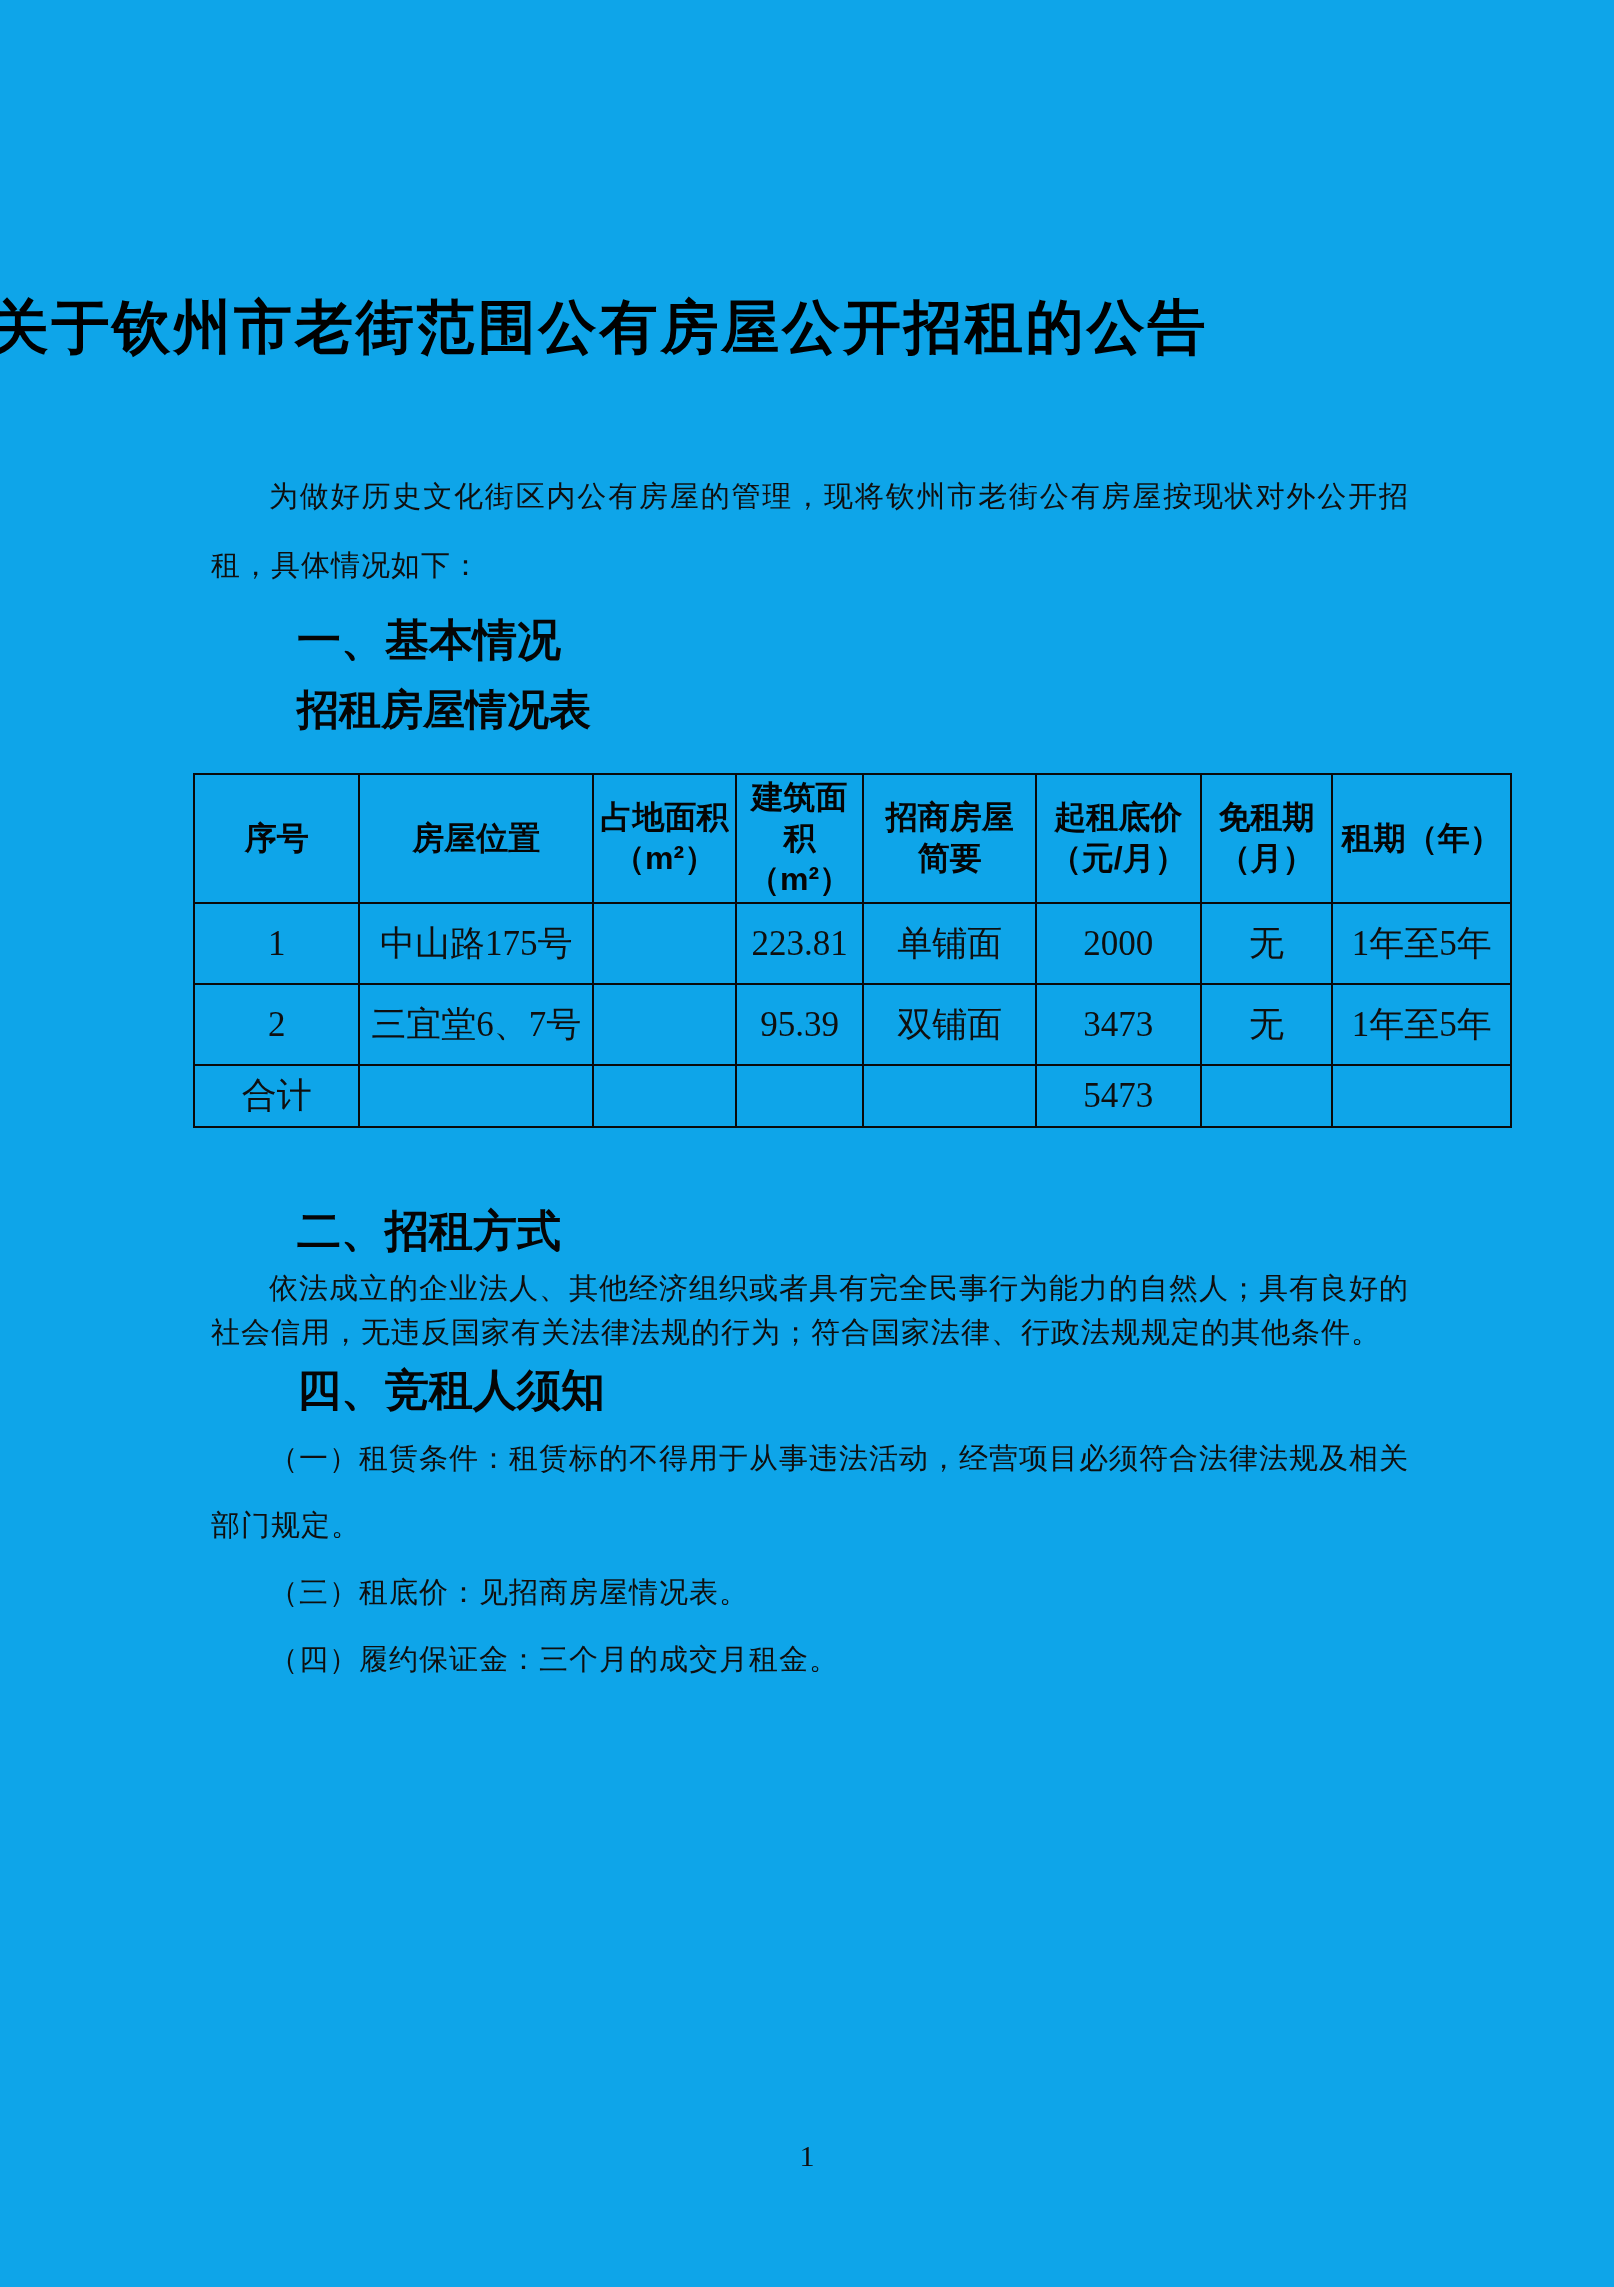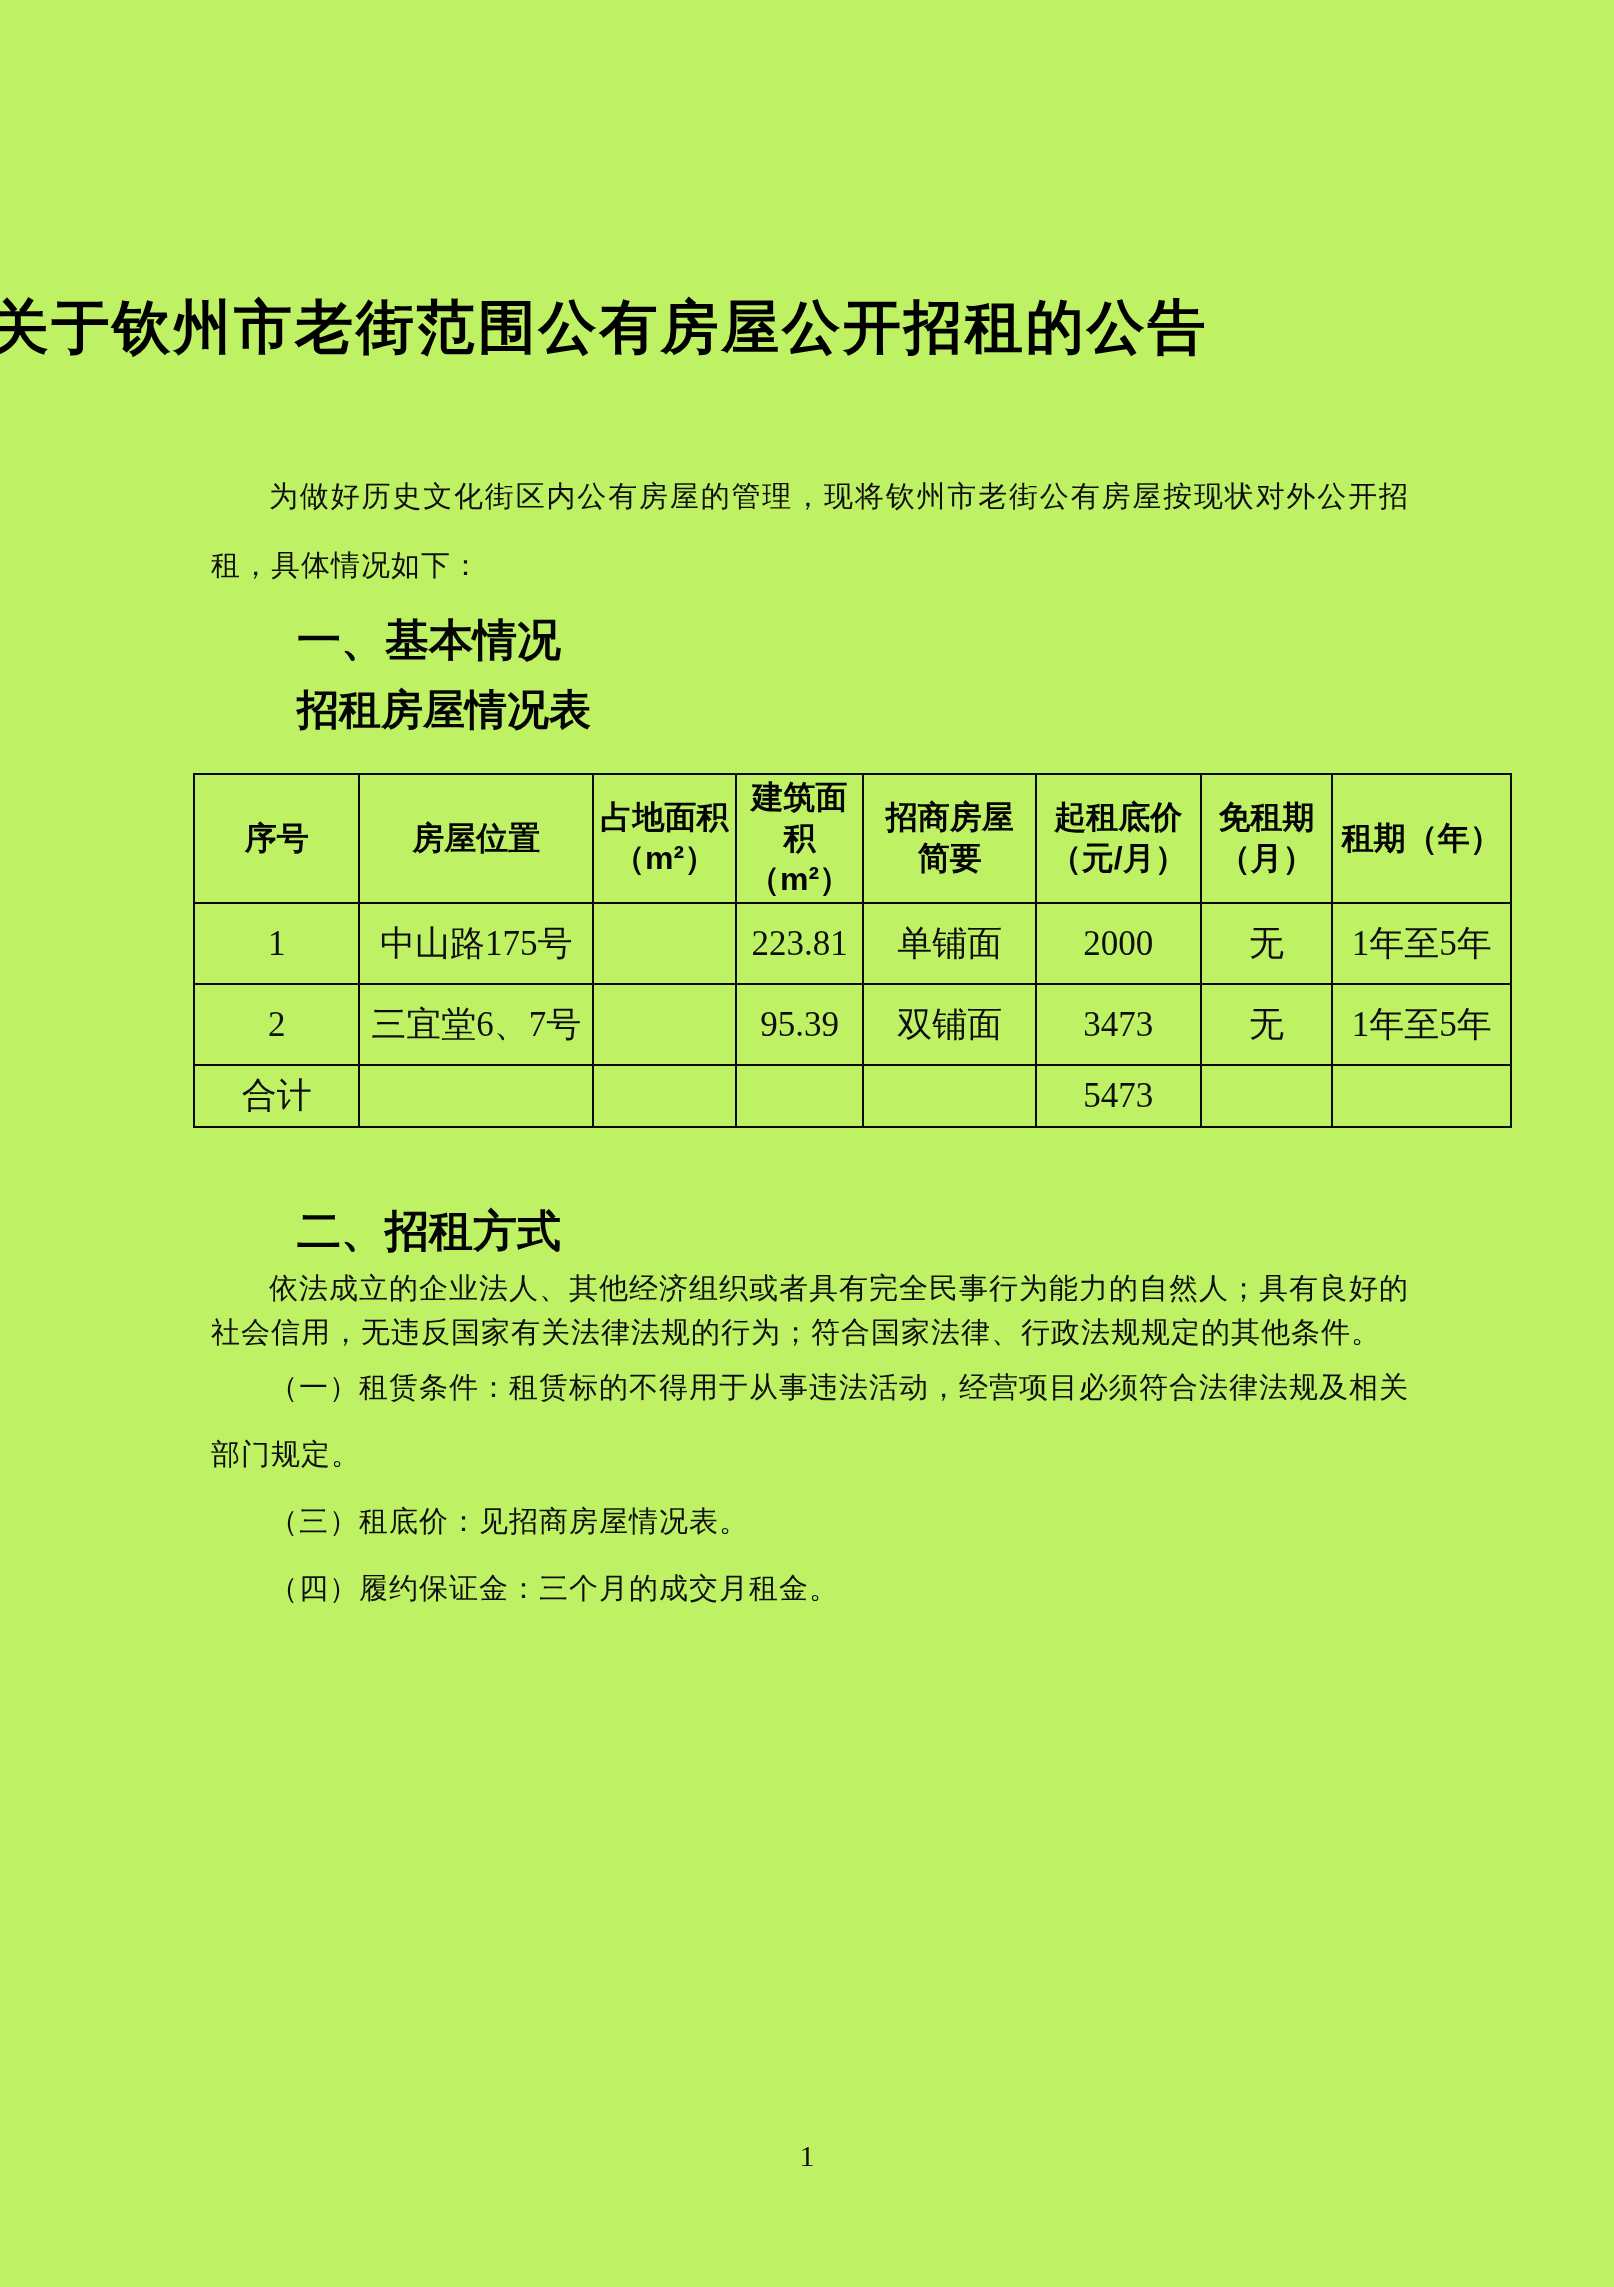--- a/index.html
+++ b/index.html
@@ -5,21 +5,21 @@
   html, body {
     margin: 0;
     padding: 0;
     background: #e8e8e8;
   }
   .page {
     position: relative;
     width: 1614px;
     height: 2288px;
     margin: 0 auto;
-    background: #bef264;
+    background: #0ea5e9;
     color: #0f0f0f;
     font-family: "Liberation Serif", serif;
     overflow: hidden;
   }
   .content {
     position: absolute;
     left: 211px;
     top: 0;
     width: 1198px;
   }
@@ -169,20 +169,21 @@
           <td></td>
           <td></td>
         </tr>
       </tbody>
     </table>
 
     <h2 class="sec-heading" style="margin-top:69px">二、招租方式</h2>
 
     <p class="para" style="line-height:44px">依法成立的企业法人、其他经济组织或者具有完全民事行为能力的自然人；具有良好的社会信用，无违反国家有关法律法规的行为；符合国家法律、行政法规规定的其他条件。</p>
 
+    <h2 class="sec-heading" style="margin-top:2px">四、竞租人须知</h2>
     <p class="para" style="line-height:67px">（一）租赁条件：租赁标的不得用于从事违法活动，经营项目必须符合法律法规及相关部门规定。</p>
     <p class="para" style="line-height:67px">（三）租底价：见招商房屋情况表。</p>
     <p class="para" style="line-height:67px">（四）履约保证金：三个月的成交月租金。</p>
   </div>
 
   <div class="page-number">1</div>
 </div>
 
 
 </body></html>

